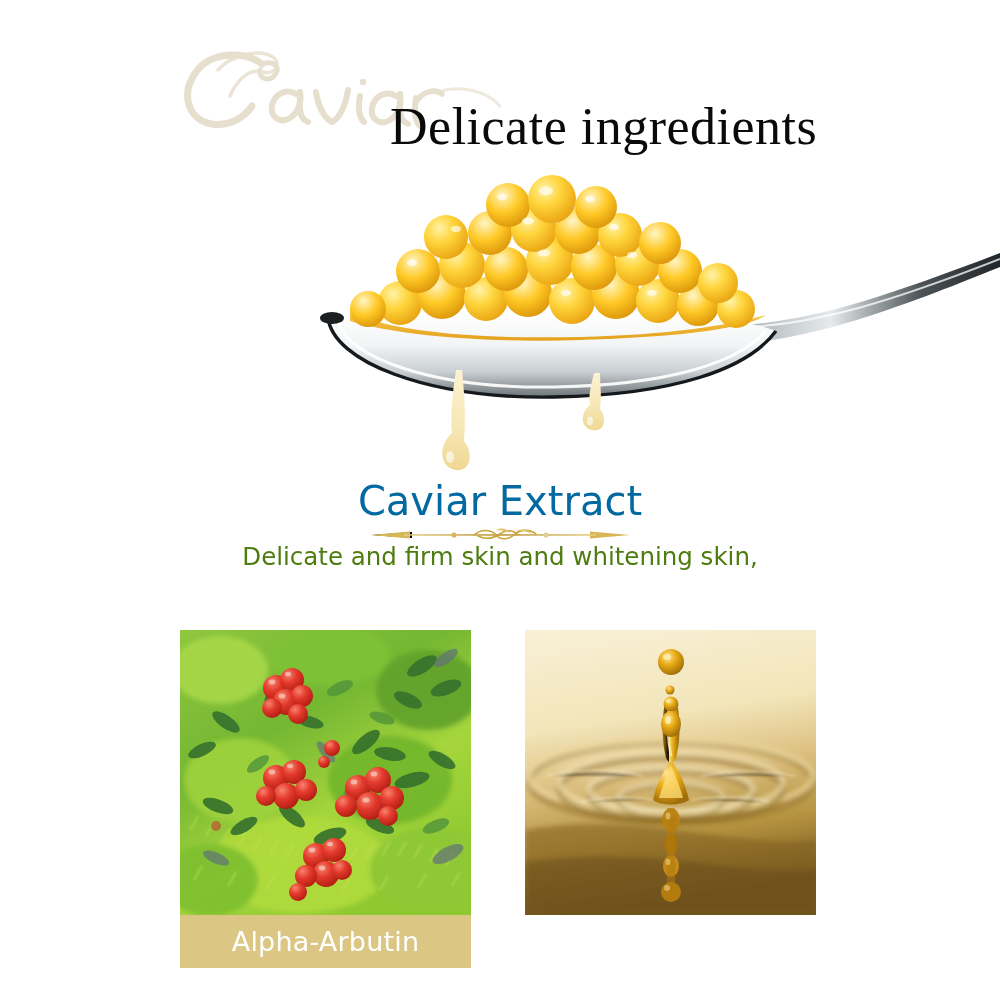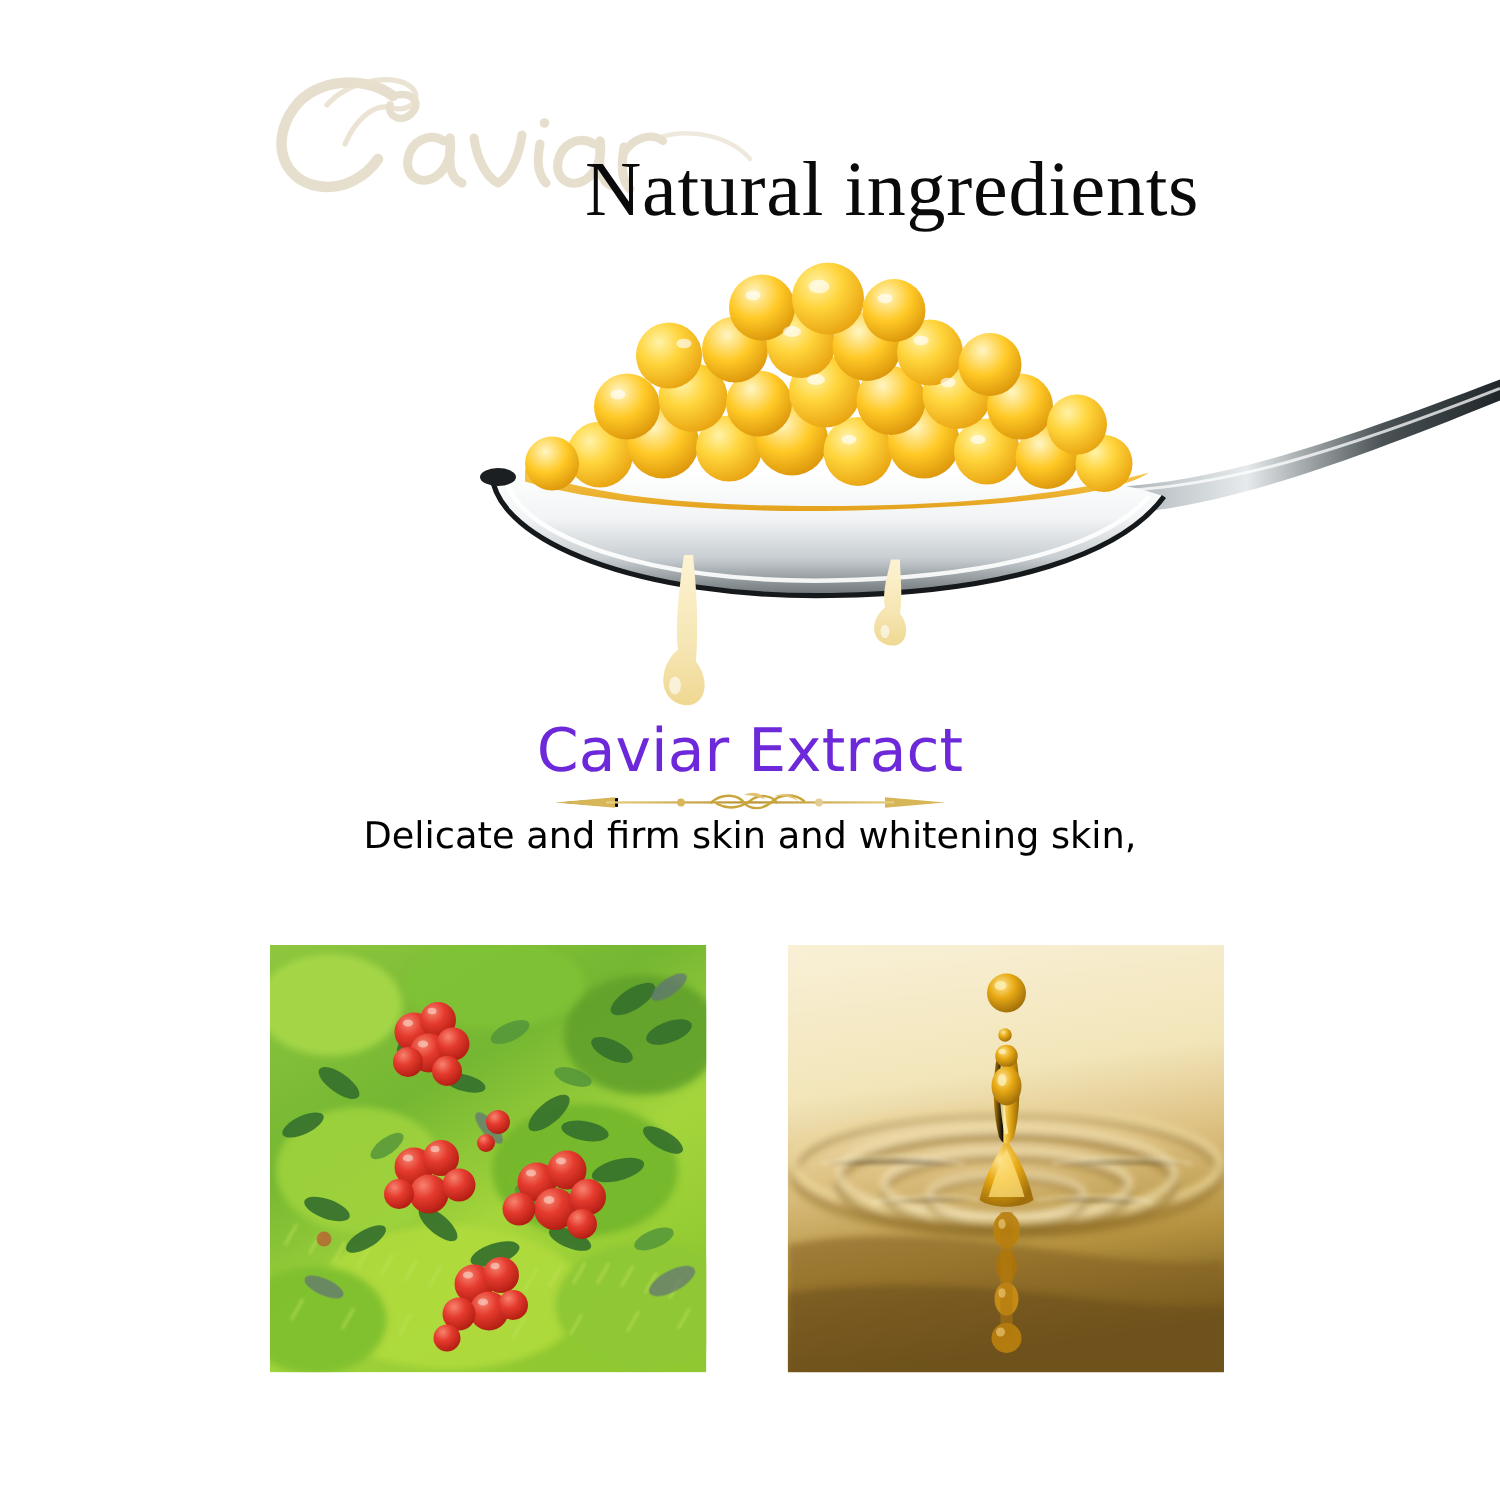--- a/index.html
+++ b/index.html
@@ -61,21 +61,21 @@
   
   .section-title {
     position: absolute;
     left: 0;
     top: 478px;
     width: 1000px;
     text-align: center;
     font-family: "DejaVu Sans", "Liberation Sans", sans-serif;
     font-size: 40px;
     font-weight: 400;
-    color: #6d28d9;
+    color: #0369a1;
     letter-spacing: 0px;
   }
 
   
   .divider {
     position: absolute;
     left: 366px;
     top: 524px;
     width: 268px;
     height: 22px;
@@ -85,21 +85,21 @@
   
   .description {
     position: absolute;
     left: 0;
     top: 541px;
     width: 1000px;
     text-align: center;
     font-family: "DejaVu Sans", "Liberation Sans", sans-serif;
     font-size: 24.5px;
     line-height: 1.28;
-    color: #000000;
+    color: #4d7c0f;
   }
   .description .line { display: block; }
 
   
   .cards {
     position: absolute;
     left: 180px;
     top: 630px;
     width: 636px;
     height: 338px;
@@ -164,21 +164,21 @@
         <path d="M230 46 C230 60 228 72 238 76" stroke-width="6"></path>
 
         <path d="M246 50 C244 62 244 72 250 78" stroke-width="6"></path>
         <path d="M246 54 C252 44 264 40 272 46" stroke-width="5.5"></path>
 
         <path d="M268 44 C292 36 318 44 330 58" stroke-width="3" opacity="0.7"></path>
       </g>
     </svg>
   </div>
 
-  <div class="headline">Natural ingredients</div>
+  <div class="headline">Delicate ingredients</div>
 
   <div class="hero">
     <svg viewBox="0 0 850 300" xmlns="http://www.w3.org/2000/svg" aria-hidden="true">
       <defs>
         <radialGradient id="pearl" cx="35%" cy="30%" r="75%">
           <stop offset="0%" stop-color="#fff3a8"></stop>
           <stop offset="45%" stop-color="#ffd43a"></stop>
           <stop offset="100%" stop-color="#e8a311"></stop>
         </radialGradient>
         <radialGradient id="pearl2" cx="38%" cy="28%" r="78%">
@@ -465,20 +465,21 @@
             <ellipse cx="194" cy="144" rx="3.4" ry="2.4"></ellipse>
             <ellipse cx="186" cy="170" rx="3.6" ry="2.6"></ellipse>
             <ellipse cx="132" cy="220" rx="3.4" ry="2.4"></ellipse>
             <ellipse cx="150" cy="214" rx="3" ry="2.2"></ellipse>
             <ellipse cx="142" cy="238" rx="3.4" ry="2.4"></ellipse>
           </g>
 
           <rect width="291" height="285" fill="#9fd34a" opacity="0.07"></rect>
         </svg>
       </div>
+      <div class="card-label">Alpha-Arbutin</div>
     </div>
 
     <div class="card">
       <div class="card-media">
         <svg viewBox="0 0 291 285" xmlns="http://www.w3.org/2000/svg" aria-hidden="true">
           <defs>
             <linearGradient id="oilbg" x1="0" y1="0" x2="0.2" y2="1">
               <stop offset="0%" stop-color="#f8f0d4"></stop>
               <stop offset="34%" stop-color="#f4e9c2"></stop>
               <stop offset="52%" stop-color="#e3cf92"></stop>

